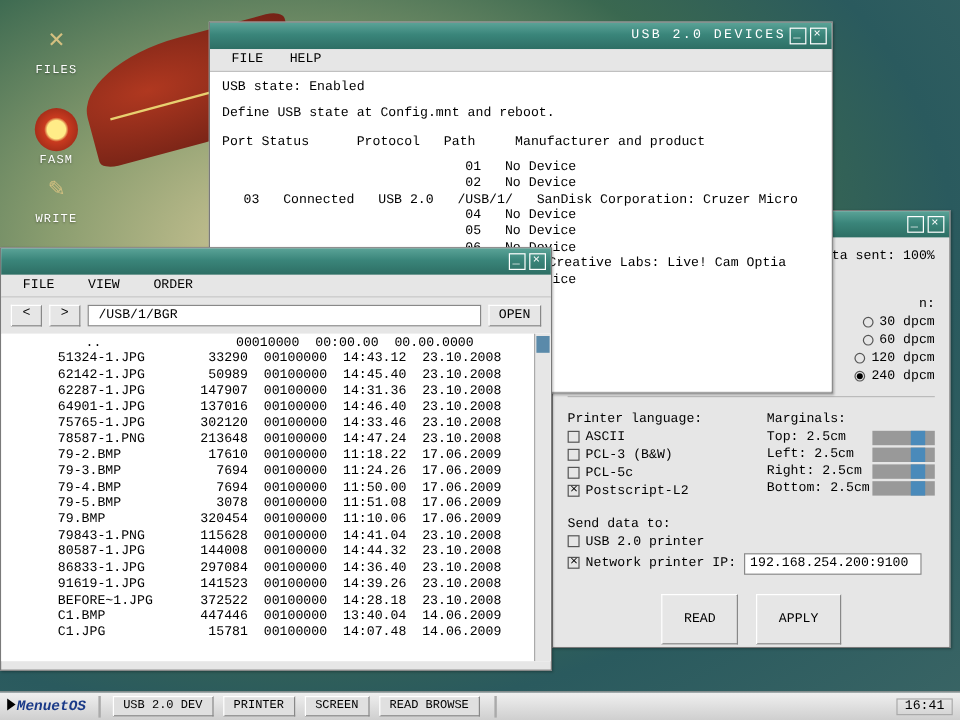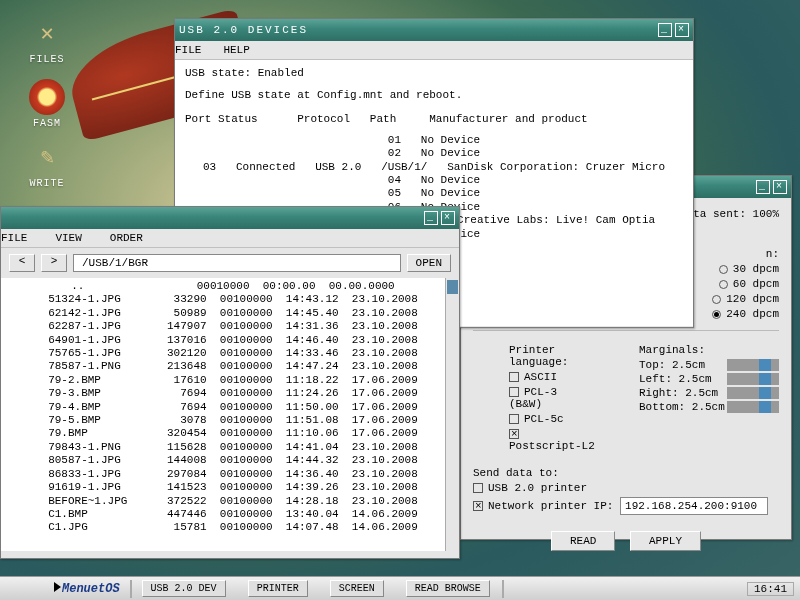--- a/index.html
+++ b/index.html
@@ -16,74 +16,74 @@
 .desk-icon .glyph { width: 36px; height: 36px; margin: 0 auto 3px; display:flex; align-items:center; justify-content:center; font-size:22px; color:#d4c080;}
 .desk-icon .glyph.radio { background: radial-gradient(circle at 50% 50%, #ffec88 30%, #c93a1f 40%, #872314 100%); border-radius:50%; }
 .desk-icon .lbl { color:#fff; font-size:10px; letter-spacing:1px; text-shadow:0 1px 2px rgba(0,0,0,.4);}
 
 .leaf { position:absolute; left:70px; top:30px; width:180px; height:90px; background: radial-gradient(ellipse at 30% 40%, #b03820 0%, #681e14 100%); border-radius: 50% 8% 50% 8%; transform: rotate(-15deg); }
 .leaf::after{content:"";position:absolute;left:10%;top:55%;width:85%;height:2px;background:#e8d070;}
 
 .win { position:absolute; background:#e6e6e6; border:1px solid #7a7a7a; box-shadow:1px 1px 2px rgba(0,0,0,.3);}
 .titlebar { height:22px; background:linear-gradient(#5aa397,#3a857a 45%,#2d6e64); color:#fff; display:flex; align-items:center; padding:0 4px; font-size:11px; letter-spacing:2px;}
 .titlebar .spacer{flex:1;}
-.titlebar .ttl{flex:1;text-align:left;}
+.titlebar .ttl{flex:1;text-align:right;}
 .titlebar .xbtn{width:14px;height:14px;border:1px solid #fff;display:flex;align-items:center;justify-content:center;font-size:10px;line-height:1;margin-left:3px;cursor:pointer;}
-.menubar{background:#e6e6e6;padding:3px 0;font-size:11px;border-bottom:1px solid #c0c0c0;}
+.menubar{background:#e6e6e6;padding:3px 18px;font-size:11px;border-bottom:1px solid #c0c0c0;}
 .menubar span{margin-right:22px;cursor:pointer;}
 .content{padding:6px 10px;background:#fff;font-size:11px;line-height:1.45;}
 
 #win-usb{left:174px;top:18px;width:520px;height:310px;}
 #win-usb .content{height:calc(100% - 42px);overflow:hidden;}
 .usb-cols{white-space:pre;margin-top:8px;}
 
 #win-printer{left:460px;top:175px;width:332px;height:365px;}
 #win-printer .body{padding:10px 12px;background:#e6e6e6;font-size:11px;height:calc(100% - 22px);}
 .pr-line{margin:3px 0;}
 .radio-dot{display:inline-block;width:9px;height:9px;border:1px solid #555;border-radius:50%;margin-right:5px;vertical-align:middle;}
 .radio-dot.sel::after{content:"";display:block;width:5px;height:5px;background:#000;border-radius:50%;margin:1px;}
 .chk{display:inline-block;width:10px;height:10px;border:1px solid #555;margin-right:5px;vertical-align:middle;position:relative;}
 .chk.x::after{content:"×";position:absolute;left:1px;top:-2px;font-size:11px;}
 .slider{display:inline-block;width:52px;height:12px;background:#999;position:relative;vertical-align:middle;}
 .slider::after{content:"";position:absolute;right:8px;top:0;width:12px;height:12px;background:#4a8aba;}
-.btn{display:inline-block;padding:3px 18px;background:#e6e6e6;border:1px solid #888;border-top-color:#fff;border-left-color:#fff;cursor:pointer;font-size:11px;margin:0 4px;}
+.btn{display:inline-block;padding:14px 18px;background:#e6e6e6;border:1px solid #888;border-top-color:#fff;border-left-color:#fff;cursor:pointer;font-size:11px;margin:0 4px;}
 .ip-input{border:1px solid #888;padding:2px 4px;font-family:inherit;font-size:11px;width:148px;}
 
 #win-file{left:0;top:206px;width:460px;height:353px;}
 #win-file .menubar span{margin-right:28px;}
 .file-tools{padding:6px 8px;display:flex;gap:6px;align-items:center;background:#e6e6e6;}
 .navbtn{width:26px;height:18px;border:1px solid #888;border-top-color:#fff;border-left-color:#fff;background:#e6e6e6;text-align:center;cursor:pointer;font-size:11px;}
 .path-input{flex:1;border:1px solid #888;padding:2px 8px;font-family:inherit;font-size:11px;}
 .openbtn{padding:2px 8px;border:1px solid #888;border-top-color:#fff;border-left-color:#fff;background:#e6e6e6;cursor:pointer;font-size:11px;}
 .file-list{background:#fff;height:273px;overflow:hidden;position:relative;padding:2px 0 2px 6px;}
 .file-row{white-space:pre;font-size:11px;line-height:1.22;text-align:center;}
 .scrollbar{position:absolute;right:0;top:0;width:14px;height:100%;background:#e6e6e6;border-left:1px solid #aaa;}
 .scrollbar .thumb{position:absolute;left:1px;top:2px;width:11px;height:14px;background:#5a8aaa;}
 
 #taskbar{position:absolute;left:0;bottom:0;width:800px;height:24px;background:linear-gradient(#f0f0f0,#cfcfcf);border-top:1px solid #999;display:flex;align-items:center;padding:0 6px;gap:8px;}
-.task-start{font-style:italic;font-weight:bold;color:#1a3a88;font-size:12px;cursor:pointer;display:flex;align-items:flex-end;margin-left:48px;}
+.task-start{font-style:italic;font-weight:bold;color:#1a3a88;font-size:12px;cursor:pointer;display:flex;align-items:flex-end;}
 .cursor-arrow{width:0;height:0;border-left:7px solid #000;border-top:5px solid transparent;border-bottom:5px solid transparent;margin-right:1px;position:relative;top:-4px;}
 .sep-v{width:2px;height:18px;background:#aaa;margin:0 2px;}
 .task-btn{padding:2px 8px;border:1px solid #888;border-top-color:#fff;border-left-color:#fff;background:#e0e0e0;font-size:10px;cursor:pointer;}
 #taskbar .time{margin-left:auto;font-size:11px;padding:0 6px;border:1px solid #aaa;}
 .pr-row{display:flex;gap:8px;}
-.pr-col{flex:1;margin-left:36px;}
+.pr-col{flex:1;}
 .marg-row{display:flex;justify-content:space-between;align-items:center;margin:2px 0;font-size:11px;font-family:Liberation Mono, monospace;}
 </style>
 </head>
 <body>
 
 <div class="leaf"></div>
 
 <div id="desk-icons">
     <div class="desk-icon" style="top: 15px;">
       <div class="glyph">✕</div>
       <div class="lbl">FILES</div>
     </div>
-    <div class="desk-icon" style="top: 79px;">
+    <div class="desk-icon" style="top: 90px;">
       <div class="glyph radio"></div>
       <div class="lbl">FASM</div>
     </div>
     <div class="desk-icon" style="top: 139px;">
       <div class="glyph">✎</div>
       <div class="lbl">WRITE</div>
     </div>
   </div>
 
 <div class="win" id="win-printer">
@@ -213,21 +213,21 @@
       </div>
   </div>
 </div>
 
 <div id="taskbar">
   <div class="task-start">
       <span class="cursor-arrow"></span>
       <span>MenuetOS</span>
     </div>
   <div class="sep-v"></div>
-  <div id="task-btns" style="display:flex;gap:22px">
+  <div id="task-btns" style="display:flex;gap:8px">
       <div class="task-btn">USB 2.0 DEV</div>
       <div class="task-btn">PRINTER</div>
       <div class="task-btn">SCREEN</div>
       <div class="task-btn">READ BROWSE</div>
     </div>
   <div class="sep-v" style="margin-left:4px"></div>
   <div class="time">16:41</div>
 </div>
 
 </body></html>

